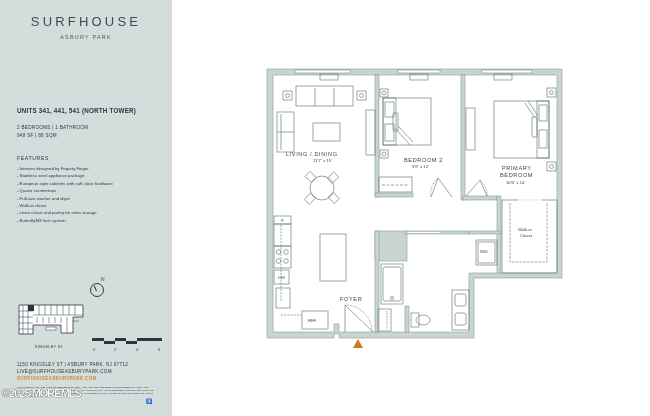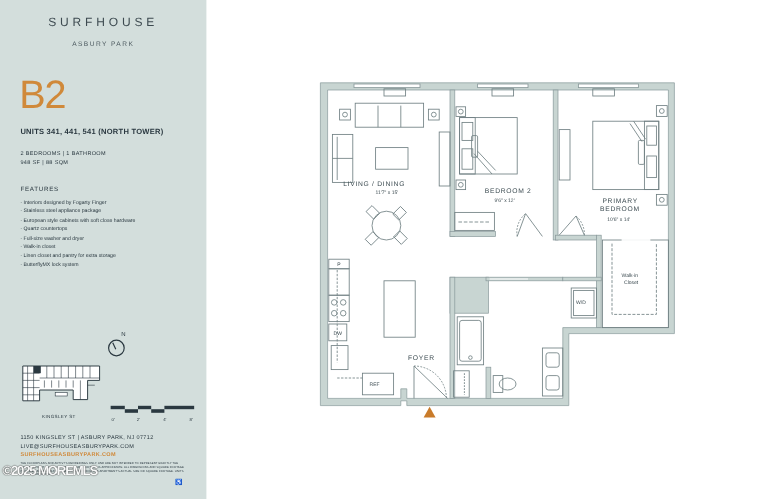--- a/index.html
+++ b/index.html
@@ -1,21 +1,21 @@
 <!DOCTYPE html>
 <html><head>
 <meta charset="utf-8">
 <style>
   * { box-sizing: border-box; margin: 0; padding: 0; }
   html, body { width: 650px; height: 416px; overflow: hidden; background: #ffffff; }
   body { position: relative; font-family: "Liberation Sans", sans-serif; color: #2c3a40; }
 
   .sidebar { position: absolute; left: 0; top: 0; width: 172px; height: 416px; background: #d3dedc; }
   .brand { position: absolute; left: 0; width: 172px; text-align: center; }
-  .brand-name { top: 14px; font-size: 10px; letter-spacing: 3.2px; color: #3d4a50; font-weight: 400; }
+  .brand-name { top: 14px; font-size: 13px; letter-spacing: 3.2px; color: #3d4a50; font-weight: 400; }
   .brand-sub { top: 34px; font-size: 5.5px; letter-spacing: 1.2px; color: #4d5a60; }
   .unit-code { position: absolute; left: 16px; top: 62px; font-size: 33px; color: #d0893a; font-weight: 400; letter-spacing: -1px; line-height: 1; }
   .unit-title { position: absolute; left: 17px; top: 107px; font-size: 6.3px; font-weight: 700; color: #2a3840; letter-spacing: 0.2px; }
   .unit-spec { position: absolute; left: 17px; font-size: 4.6px; color: #2a3840; letter-spacing: 0.3px; }
   .features-h { position: absolute; left: 17px; top: 155px; font-size: 5.2px; letter-spacing: 0.6px; color: #2a3840; }
   .features { position: absolute; left: 17px; top: 165px; list-style: none; }
   .features li { font-size: 4.3px; line-height: 7.4px; color: #2a3840; white-space: nowrap; }
   .compass { position: absolute; left: 90px; top: 283px; width: 14px; height: 14px; border: 1px solid #2a3840; border-radius: 50%; }
   .compass .needle { position: absolute; left: 5px; top: 1px; width: 1px; height: 6px; background: #2a3840; transform: rotate(-25deg); transform-origin: bottom; }
   .compass-n { position: absolute; left: 101px; top: 276px; font-size: 5px; color: #2a3840; }
@@ -35,21 +35,20 @@
   .tiny-label { position: absolute; font-size: 4.2px; color: #3b4a50; text-align: center; white-space: nowrap; }
   .entry-marker { position: absolute; left: 353px; top: 339px; width: 0; height: 0; border-left: 5px solid transparent; border-right: 5px solid transparent; border-bottom: 9px solid #c97b2a; }
 </style>
 </head>
 <body>
 
 <div class="sidebar">
   <div class="brand brand-name">SURFHOUSE</div>
   <div class="brand brand-sub">ASBURY PARK</div>
 
-  <div class="unit-code">B2</div>
   <div class="unit-title">UNITS 341, 441, 541 (NORTH TOWER)</div>
   <div class="unit-spec" style="top:125px;">2 BEDROOMS | 1 BATHROOM</div>
   <div class="unit-spec" style="top:133px;">948 SF | 88 SQM</div>
 
   <div class="features-h">FEATURES</div>
   <ul class="features">
     <li>- Interiors designed by Fogarty Finger</li>
     <li>- Stainless steel appliance package</li>
     <li>- European style cabinets with soft close hardware</li>
     <li>- Quartz countertops</li>

